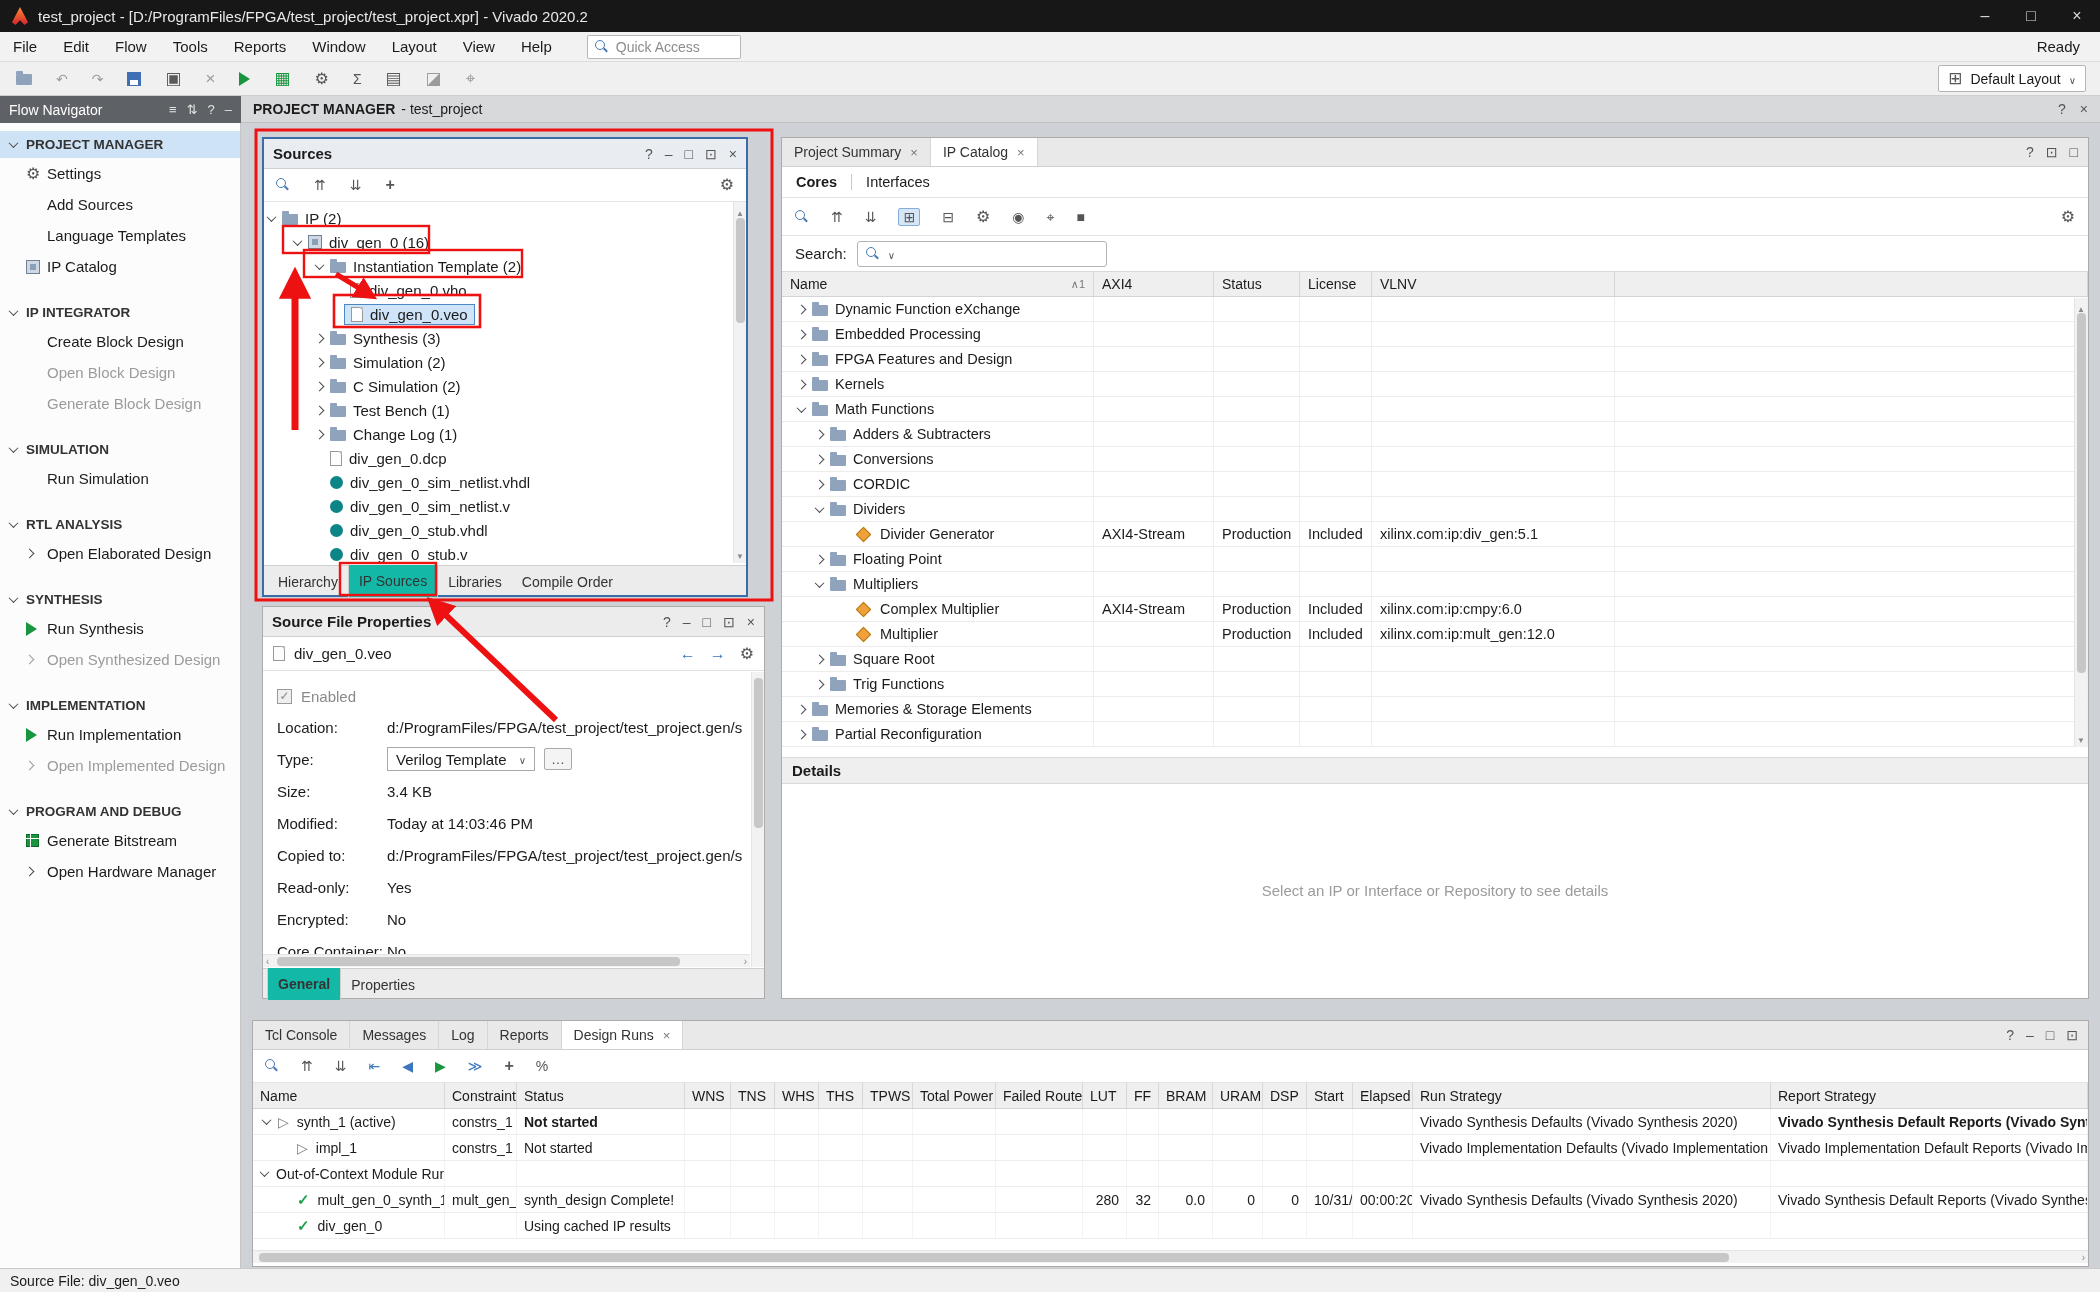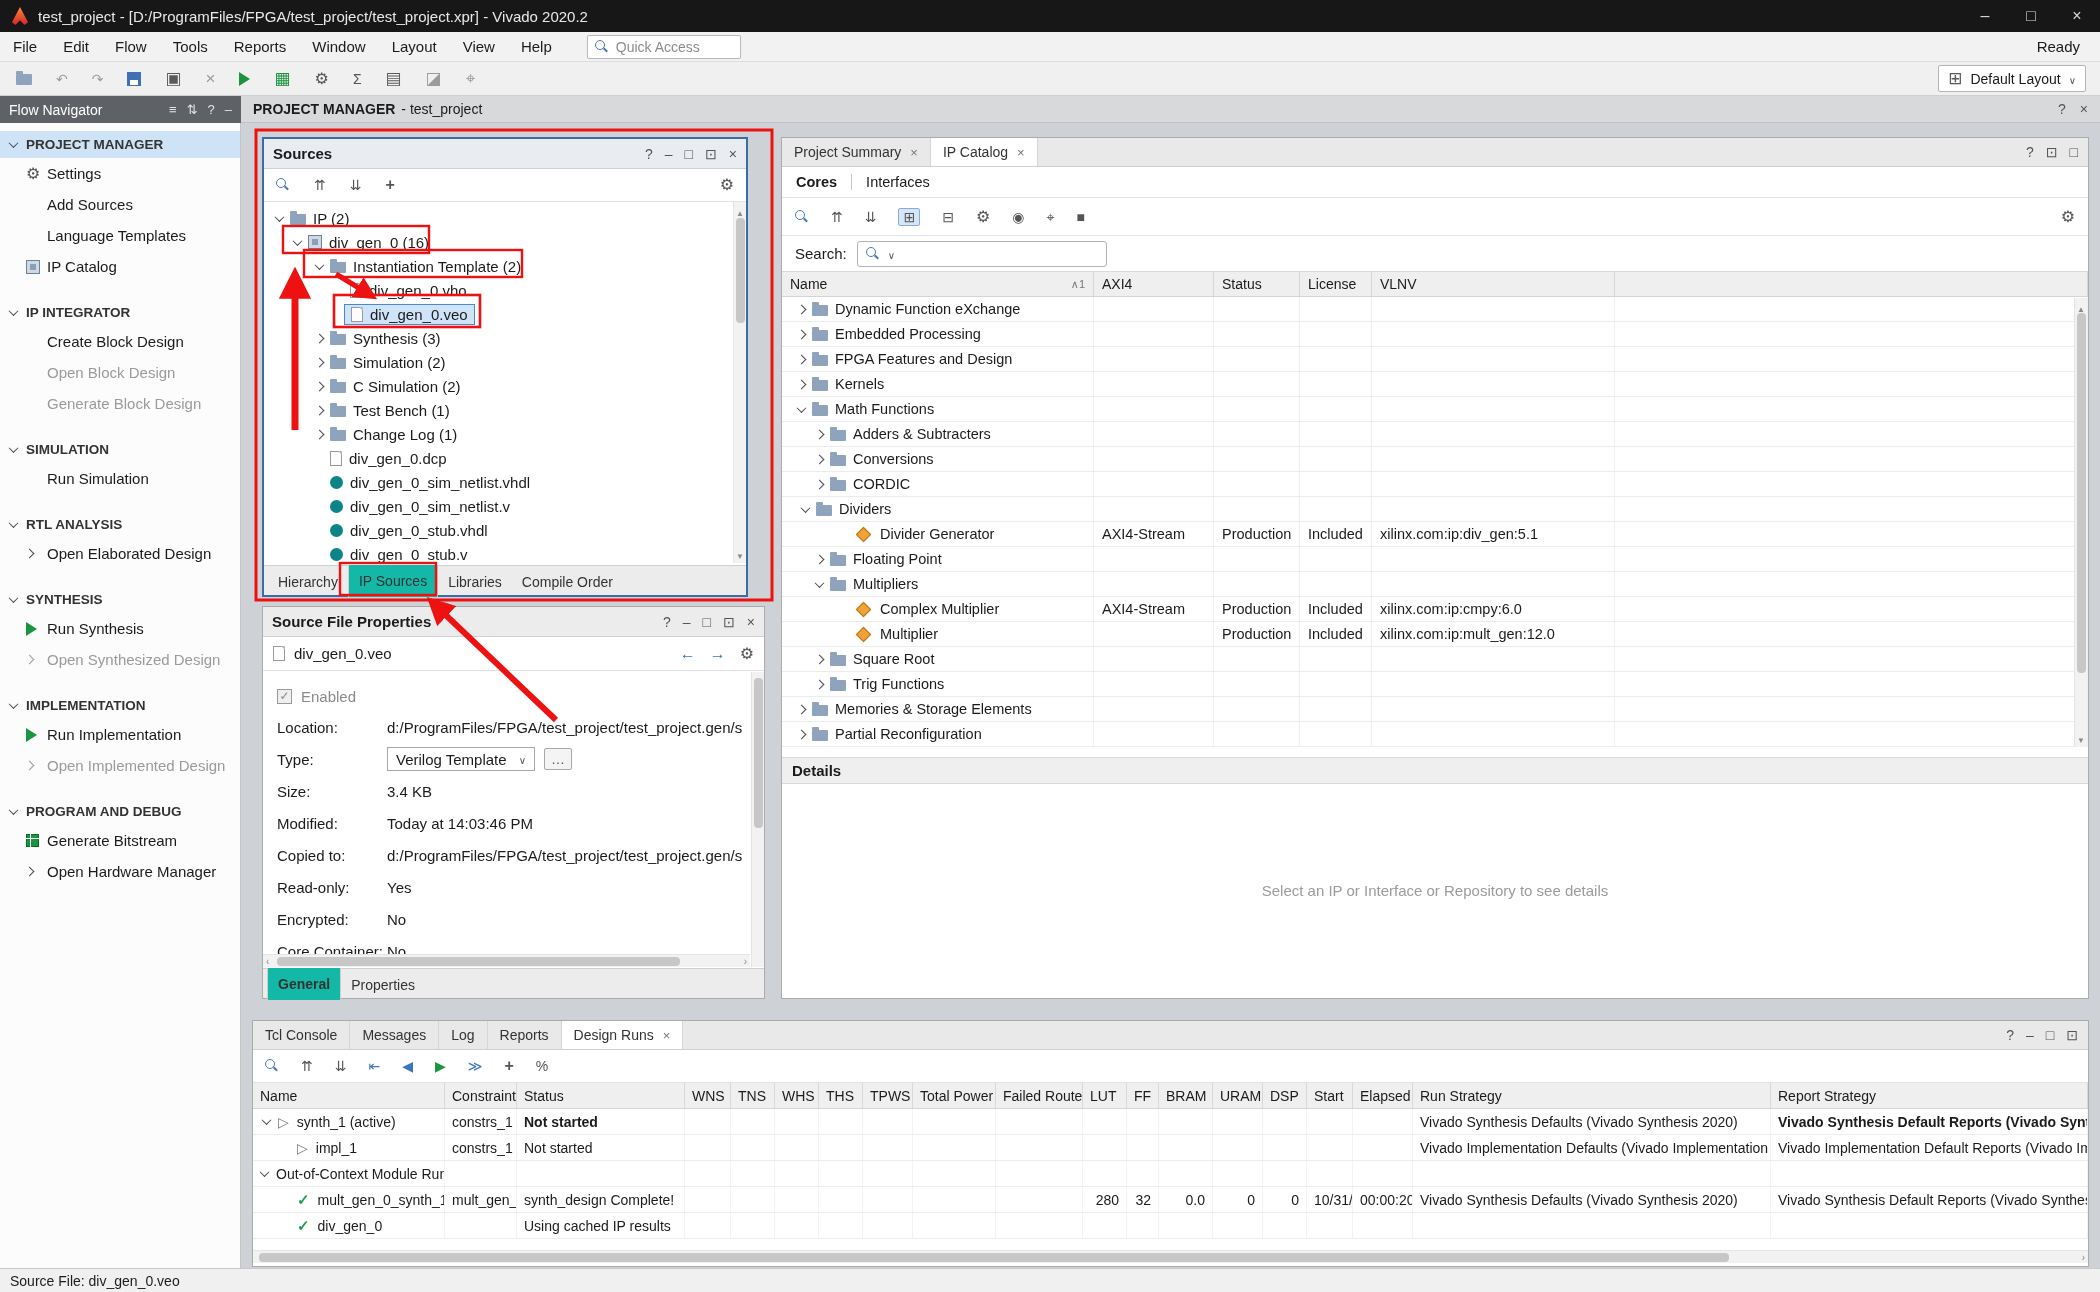--- a/index.html
+++ b/index.html
@@ -83,21 +83,21 @@
   #p-props   { left:262px; top:606px; width:503px; height:393px; }
   #p-catalog { left:781px; top:137px; width:1308px; height:862px; }
   #p-bottom  { left:252px; top:1020px; width:1837px; height:247px; }
   .phead { height:30px; background:#e9edf2; border-bottom:1px solid #d0d0d0; display:flex; align-items:center; padding:0 9px; font-weight:bold; }
   .phicons { margin-left:auto; display:flex; gap:12px; font-weight:normal; }
   .ptools { height:33px; border-bottom:1px solid #e3e3e3; display:flex; align-items:center; gap:24px; padding:0 12px; }
 
   
   #src-tree { position:relative; height:361px; padding-top:4px; overflow:hidden; }
   .srow { height:24px; display:flex; align-items:center; gap:7px; white-space:nowrap; }
-  .pl0{padding-left:12px;} .pl1{padding-left:30px;} .pl2{padding-left:52px;} .pl2f{padding-left:66px;} .pl3{padding-left:86px;}
+  .pl0{padding-left:4px;} .pl1{padding-left:30px;} .pl2{padding-left:52px;} .pl2f{padding-left:66px;} .pl3{padding-left:86px;}
   .selbox { display:flex; align-items:center; gap:7px; background:#cfe4f8; border:1px solid #4c88c6; padding:1px 6px; margin-left:-6px; }
   .vscroll { position:absolute; top:0; right:0; width:13px; height:100%; background:#f2f2f2; border-left:1px solid #e4e4e4; display:flex; flex-direction:column; align-items:center; }
   .vthumb { position:absolute; left:2px; width:9px; background:#c7c7c7; border-radius:4px; }
   .tabs-b { position:absolute; bottom:0; left:0; right:0; height:30px; background:#ececec; border-top:1px solid #cfcfcf; display:flex; align-items:stretch; padding-left:4px; font-size:14px; }
   .tab-b { padding:16px 10px; display:flex; align-items:center; color:#333; }
   .tab-b.act { background:#14b8a6; border-left:1px solid #cfcfcf; border-right:1px solid #cfcfcf; margin-top:-1px; }
 
   
   #fp-file { height:34px; border-bottom:1px solid #e2e2e2; display:flex; align-items:center; gap:9px; padding:0 10px; }
   #fp-file .nav { margin-left:auto; display:flex; gap:14px; align-items:center; }
@@ -683,21 +683,21 @@
         <span class="ico ico-folder"></span>
         <span>CORDIC</span>
       </div>
     <div></div>
       <div></div>
       <div></div>
       <div></div>
       <div></div>
   </div>
   <div class="cgrid crow">
-    <div class="name" style="padding-left:20px">
+    <div class="name" style="padding-left:34px">
         <span class="chev d"></span>
         <span class="ico ico-folder"></span>
         <span>Dividers</span>
       </div>
     <div></div>
       <div></div>
       <div></div>
       <div></div>
       <div></div>
   </div>

